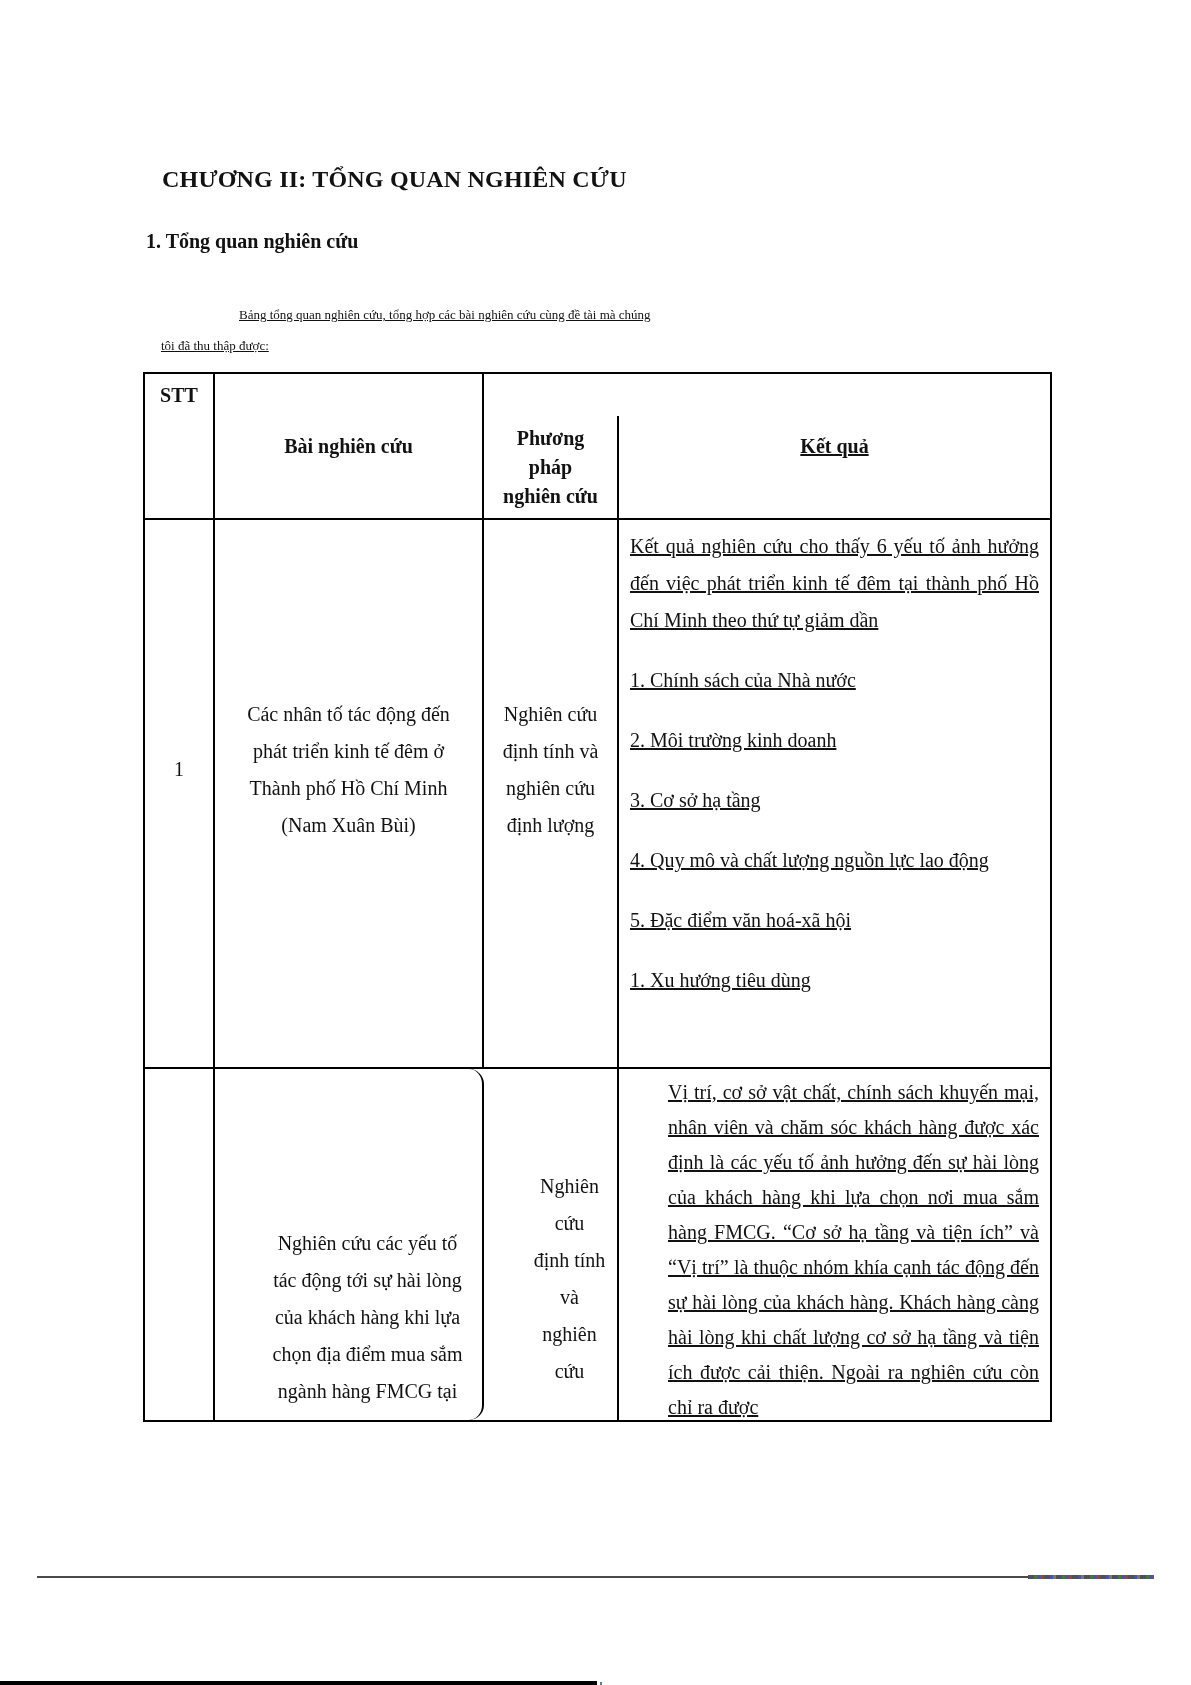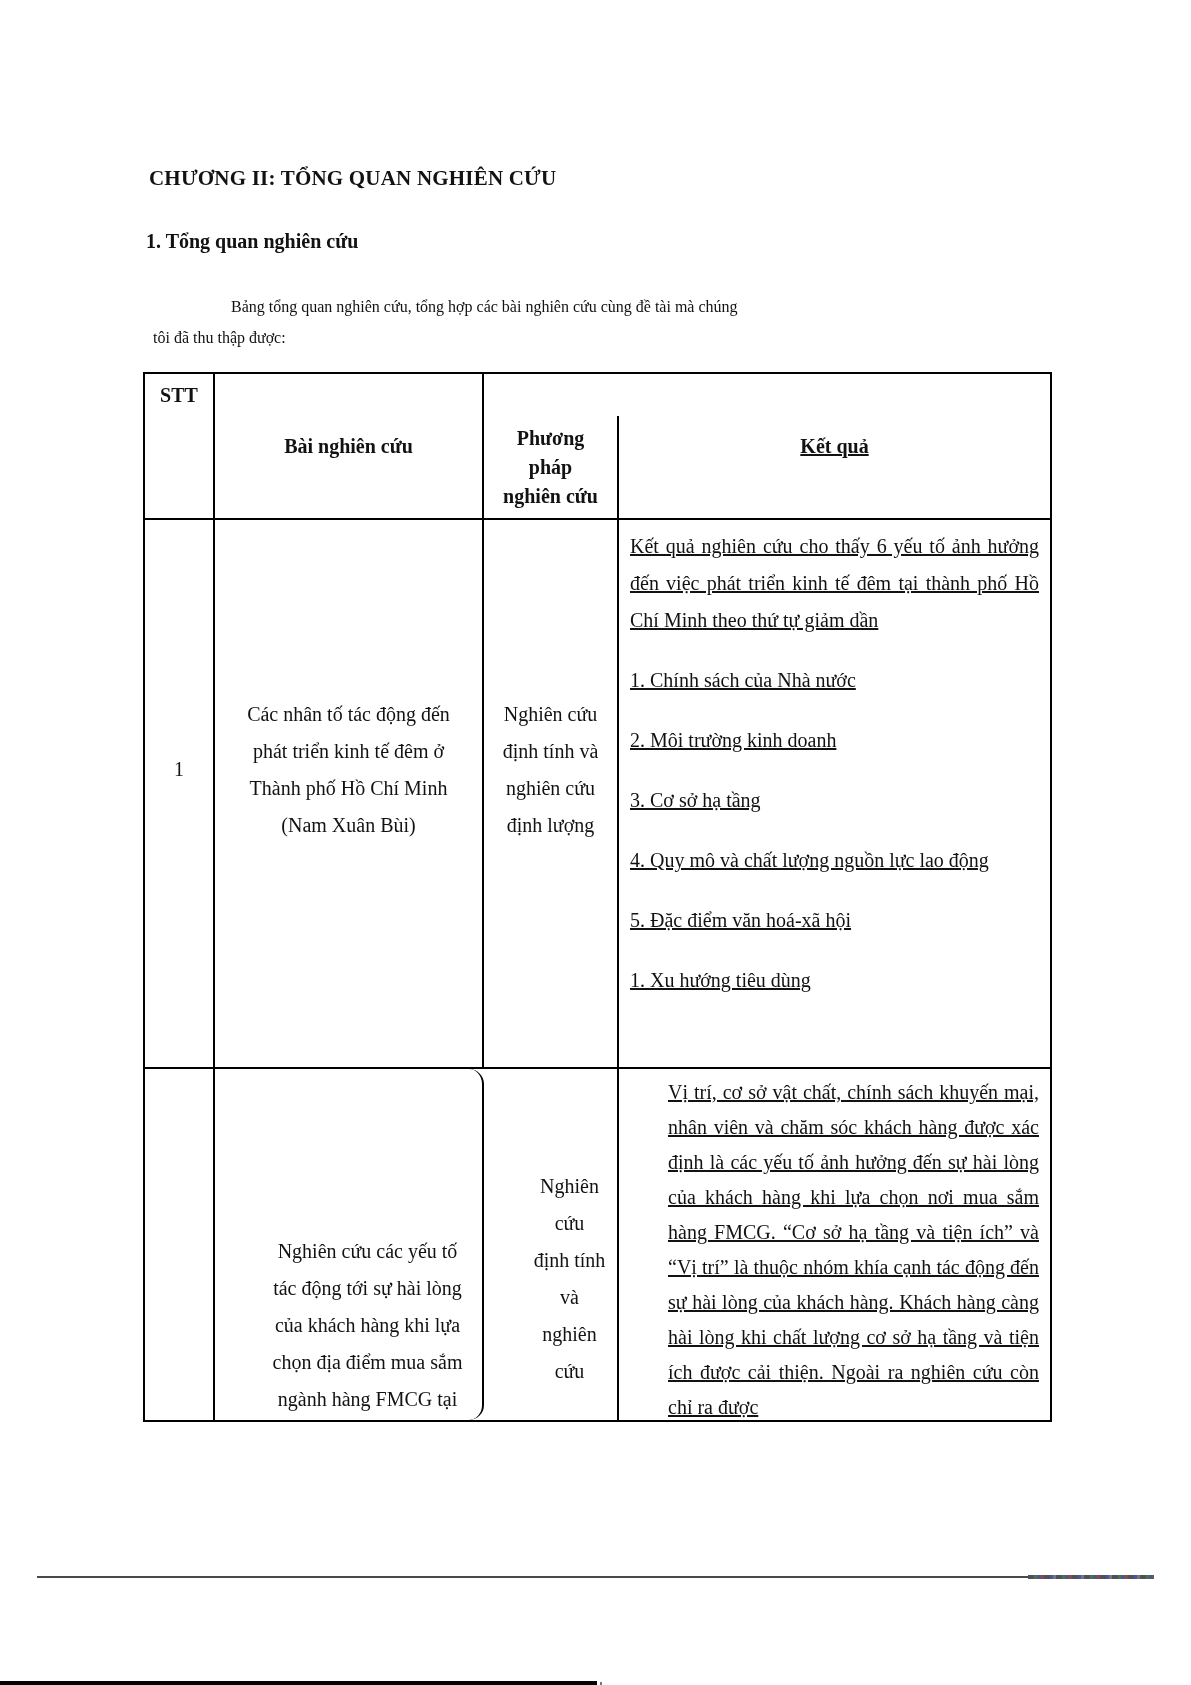--- a/index.html
+++ b/index.html
@@ -5,35 +5,36 @@
   html,body{margin:0;padding:0;background:#888;}
   .page{
     position:relative;
     width:1191px;height:1685px;
     background:#ffffff;
     font-family:"Liberation Serif","DejaVu Serif",serif;
     color:#121212;
     overflow:hidden;
   }
   .chapter-title{
-    position:absolute;left:149px;top:166px;
-    font-size:21px;font-weight:bold;letter-spacing:0.2px;
+    position:absolute;left:162px;top:166px;
+    font-size:24px;font-weight:bold;letter-spacing:0.2px;
     margin:0;
   }
   .section-heading{
     position:absolute;left:146px;top:230px;
     font-size:20px;font-weight:bold;
     margin:0;
   }
   .intro{
     position:absolute;left:145px;top:283px;width:900px;
-    font-size:16px;line-height:31px;
+    font-size:13px;line-height:31px;
     text-indent:78px;
     white-space:pre-line;
-    margin:8px;
+    margin:16px;
+    text-decoration:underline;
   }
   
   .doc-table{
     position:absolute;left:143px;top:372px;
     display:grid;
     grid-template-columns:70px 269px 135px 431px;
     grid-template-rows:146px 549px 351px;
     border:2px solid #000;
     font-size:20px;
   }
@@ -48,21 +49,21 @@
   
   .hdr{font-weight:bold;display:flex;flex-direction:column;align-items:center;text-align:center;}
   .hdr-stt{justify-content:flex-start;padding-top:10px;}
   .hdr-mid{justify-content:center;}
   .hdr-method{justify-content:center;line-height:29px;white-space:pre-line;padding:0 6px;margin-top:42px;}
   
   .v-center{display:flex;flex-direction:column;justify-content:center;align-items:center;text-align:center;}
   .r1-pad{padding-bottom:48px;}
   .study-cell{white-space:pre-line;line-height:37px;padding-left:10px;padding-right:10px;}
   .method-cell{white-space:pre-line;line-height:37px;padding-left:5px;padding-right:5px;}
-  .r2-study{display:flex;flex-direction:column;justify-content:flex-end;align-items:center;text-align:center;padding-bottom:2px;border-radius:15px;}
+  .r2-study{display:flex;flex-direction:column;justify-content:flex-end;align-items:center;text-align:center;padding-bottom:10px;border-radius:15px;}
   .r2-method{display:flex;flex-direction:column;justify-content:flex-end;align-items:center;text-align:center;padding-bottom:30px;}
   .result-cell{padding:8px 11px 13px 11px;text-align:justify;line-height:37px;}
   .result-cell .result-item{margin-top:23px;}
   .result-cell-2{padding:6px 11px 0 11px;text-align:justify;line-height:35px;}
   
   .footer-rule{position:absolute;left:37px;top:1576px;width:1116px;height:2px;background:#4a4a4a;}
   .footer-dashes{
     position:absolute;left:1028px;top:1575px;width:126px;height:4px;
     background:repeating-linear-gradient(90deg,
       #50505a 0 6px,#3f7a46 6px 9px,#53538f 9px 13px,#8a4a4a 13px 16px,

